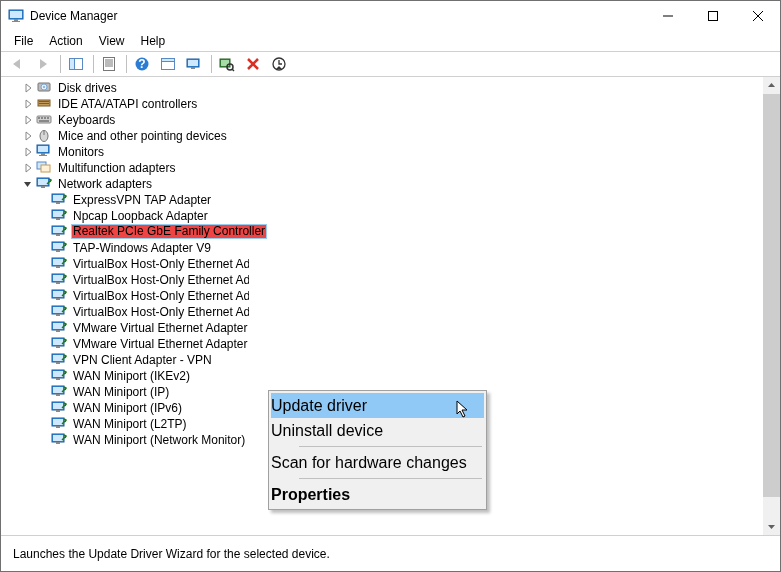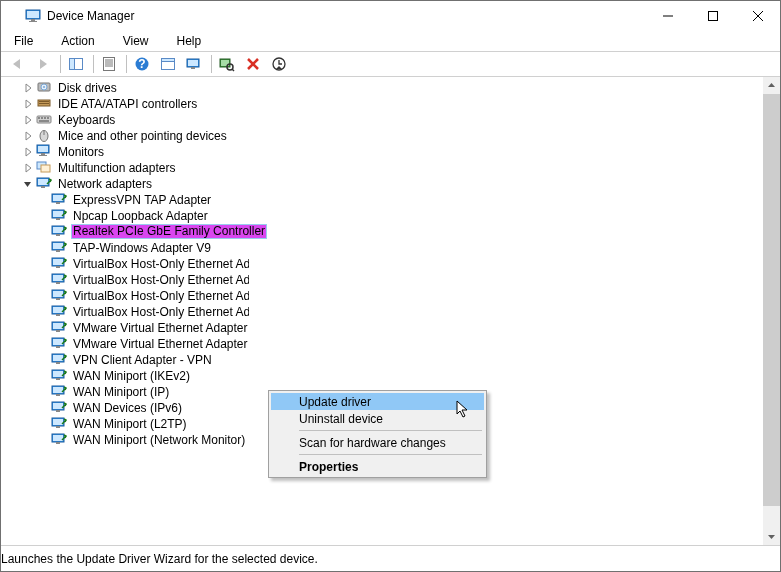--- a/index.html
+++ b/index.html
@@ -1,46 +1,46 @@
 <!DOCTYPE html>
 <html><head>
 <meta charset="utf-8">
 <style>
 *{box-sizing:border-box;margin:0;padding:0;font-family:"Segoe UI",Tahoma,sans-serif;font-size:12px;color:#000;-webkit-user-select:none;user-select:none}
 body{background:#fff;overflow:hidden}
 .window{width:781px;height:572px;border:1px solid #707070;background:#fff;display:flex;flex-direction:column;position:relative}
-.titlebar{height:30px;display:flex;align-items:center;padding-left:24px;background:#fff}
+.titlebar{height:30px;display:flex;align-items:center;padding-left:7px;background:#fff}
 .titlebar .ticon{width:16px;height:16px;margin-right:6px}
 .titlebar .title{flex:1;font-size:12px}
 .titlebar .wbtns{display:flex;height:100%}
 .titlebar .wbtn{width:45px;display:flex;align-items:center;justify-content:center}
-.menubar{height:20px;display:flex;align-items:center;padding-left:6px;gap:14px;background:#fff}
+.menubar{height:20px;display:flex;align-items:center;padding-left:6px;gap:2px;background:#fff}
 .menubar .mitem{padding:2px 7px}
 .toolbar{height:26px;display:flex;align-items:center;padding-left:4px;gap:0;border-top:1px solid #d0d0d0;border-bottom:1px solid #d0d0d0;background:#fff}
 .toolbar .tbtn{width:24px;height:22px;display:flex;align-items:center;justify-content:center;margin-right:2px}
 .toolbar .sep{width:1px;height:18px;background:#c0c0c0;margin:0 3px}
 .client{flex:1;position:relative;border-top:0;overflow:hidden}
 .tree{position:absolute;inset:0;right:17px;overflow:hidden;padding-top:2px}
 .vscroll{position:absolute;right:0;top:0;bottom:0;width:17px;background:#f0f0f0;display:flex;flex-direction:column}
 .vscroll .sbtn{height:17px;display:flex;align-items:center;justify-content:center}
 .vscroll .strack{flex:1;position:relative}
 .vscroll .sthumb{position:absolute;left:0;right:0;top:0;height:95%;background:#cdcdcd}
 .row{height:16px;display:flex;align-items:flex-end;white-space:nowrap}
 .indent{display:inline-block;height:16px}
 .twisty{width:14px;height:14px;display:flex;align-items:center;justify-content:center;margin-right:1px}
 .nicon{width:16px;height:16px;margin-right:4px;display:flex;align-items:center;justify-content:center}
 .nlabel{padding:0 2px}
-.row.sel .nlabel{background:#d946ef;border:1px solid #99ccee;padding:0 1px;height:15px;line-height:13px}
+.row.sel .nlabel{background:#ef4444;border:1px solid #99ccee;padding:0 1px;height:15px;line-height:13px}
 .ctxmenu{position:absolute;left:267px;top:313px;width:219px;background:#f0f0f0;border:1px solid #a0a0a0;box-shadow:3px 3px 3px rgba(0,0,0,0.25);padding:2px}
-.ctxmenu .cmi{height:17px;display:flex;align-items:center;padding-left:28px;font-size:12px}
+.ctxmenu .cmi{height:25px;display:flex;align-items:center;font-size:16px}
 .ctxmenu .cmi.hi{background:#90c8f6}
 .ctxmenu .cmi.bold{font-weight:600}
 .ctxmenu .csep{height:1px;background:#c0c0c0;margin:3px 2px 3px 28px}
 .cursor{position:absolute;left:455px;top:323px;pointer-events:none}
-.statusbar{height:26px;border-top:1px solid #d0d0d0;display:flex;align-items:center;padding-left:0;font-size:12px}
+.statusbar{height:36px;border-top:1px solid #d0d0d0;display:flex;align-items:center;padding-left:12px;font-size:12px}
 svg{display:block}
 </style>
 </head>
 <body>
 
 <div class="window">
   <div class="titlebar">
     <span class="ticon">
       <svg width="16" height="16" viewBox="0 0 16 16">
           <rect x="1" y="2" width="14" height="9" fill="#3494e6" stroke="#1a5a9e"></rect>
@@ -440,21 +440,21 @@
           <span class="indent" style="width:50px"></span>
           <span class="nicon">
             <svg width="16" height="16">
               <rect x="1" y="3" width="12" height="8" fill="#3494e6" stroke="#1a5a9e"></rect>
               <rect x="2" y="4" width="10" height="6" fill="#cde8ff"></rect>
               <rect x="5" y="11" width="4" height="2" fill="#888"></rect>
               <path d="M11 9 L15 5" stroke="#1a7a1a" stroke-width="1.5"></path>
               <path d="M13 4 L15 5 L14 7" fill="none" stroke="#1a7a1a" stroke-width="1.5"></path>
             </svg>
           </span>
-          <span class="nlabel">WAN Devices (IPv6)</span>
+          <span class="nlabel">WAN Miniport (IPv6)</span>
         </div>
         <div class="row">
           <span class="indent" style="width:50px"></span>
           <span class="nicon">
             <svg width="16" height="16">
               <rect x="1" y="3" width="12" height="8" fill="#3494e6" stroke="#1a5a9e"></rect>
               <rect x="2" y="4" width="10" height="6" fill="#cde8ff"></rect>
               <rect x="5" y="11" width="4" height="2" fill="#888"></rect>
               <path d="M11 9 L15 5" stroke="#1a7a1a" stroke-width="1.5"></path>
               <path d="M13 4 L15 5 L14 7" fill="none" stroke="#1a7a1a" stroke-width="1.5"></path>

